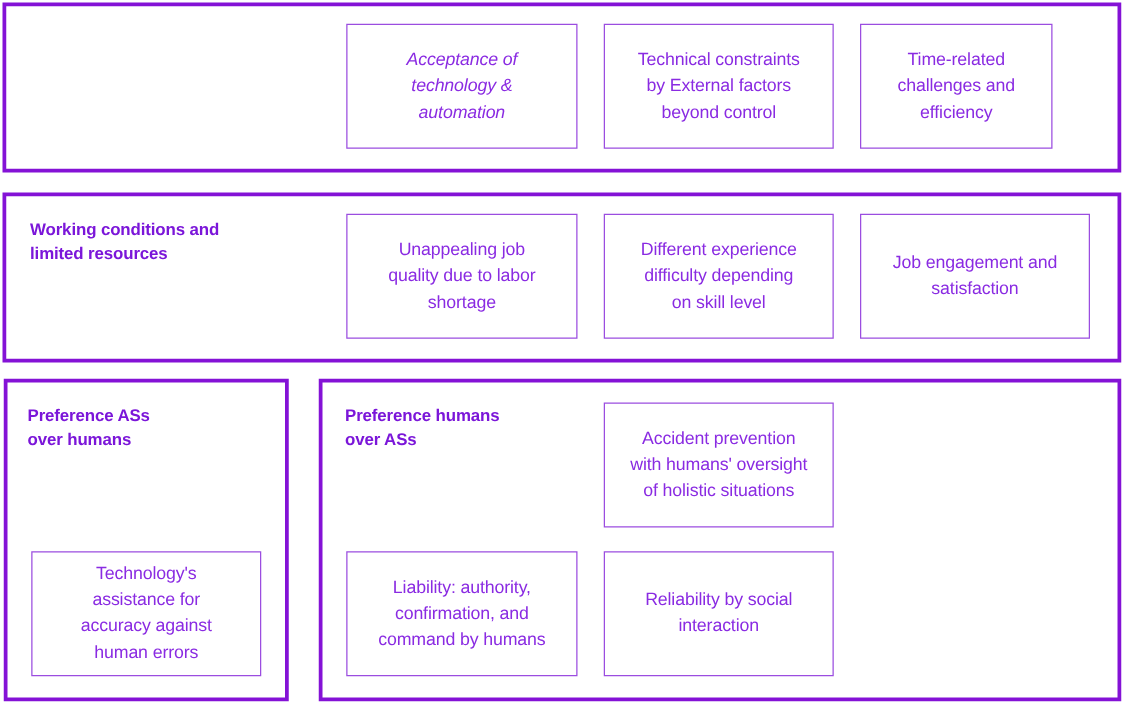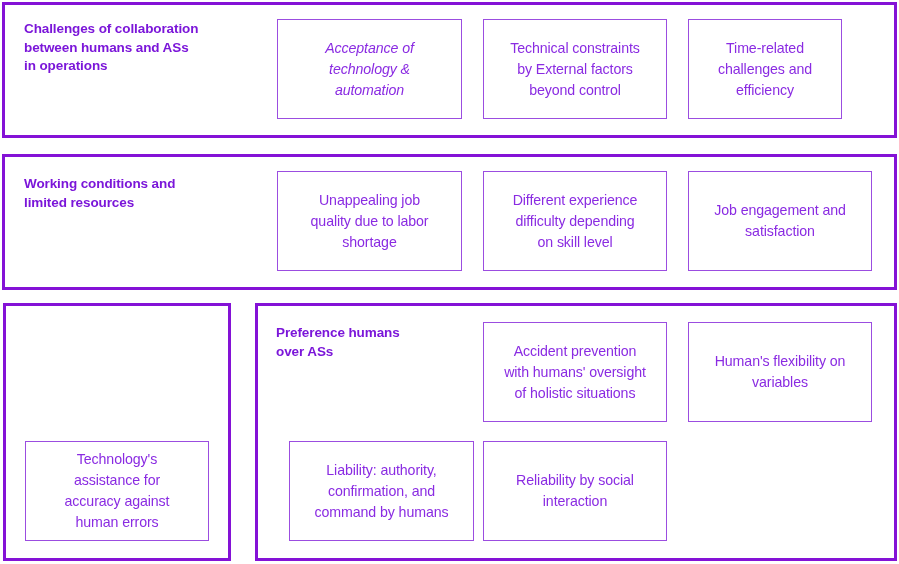--- a/index.html
+++ b/index.html
@@ -82,33 +82,30 @@
   #card-r2c1 { left: 277px; top: 171px; width: 185px; height: 100px; }
   #card-r2c2 { left: 483px; top: 171px; width: 184px; height: 100px; }
   #card-r2c3 { left: 688px; top: 171px; width: 184px; height: 100px; }
 
   
   #card-l3c1 { left: 25px; top: 441px; width: 184px; height: 100px; }
 
   
   #card-r3c1 { left: 483px; top: 322px; width: 184px; height: 100px; }
   #card-r3c2 { left: 688px; top: 322px; width: 184px; height: 100px; }
-  #card-r3c3 { left: 277px; top: 441px; width: 185px; height: 100px; margin-left: 12px; }
+  #card-r3c3 { left: 277px; top: 441px; width: 185px; height: 100px; }
   #card-r3c4 { left: 483px; top: 441px; width: 184px; height: 100px; }
   #card-r3c5 { left: 688px; top: 441px; width: 184px; height: 100px; }
 </style>
 </head>
 <body>
 
 <div class="canvas">
 
   <div class="panel" id="panel-row1"></div>
-  <div class="panel-title" id="title-row1">Challenges of collaboration
-between humans and ASs
-in operations</div>
 
   <div class="card" id="card-r1c1">
     <span class="card-label">Acceptance of
 technology &amp;
 automation</span>
   </div>
   <div class="card" id="card-r1c2">
     <span class="card-label">Technical constraints
 by External factors
 beyond control</span>
@@ -132,41 +129,39 @@
     <span class="card-label">Different experience
 difficulty depending
 on skill level</span>
   </div>
   <div class="card" id="card-r2c3">
     <span class="card-label">Job engagement and
 satisfaction</span>
   </div>
 
   <div class="panel" id="panel-left3"></div>
+  <div class="panel-title" id="title-left3">Preference ASs
+over humans</div>
 
   <div class="card" id="card-l3c1">
     <span class="card-label">Technology's
 assistance for
 accuracy against
 human errors</span>
   </div>
 
   <div class="panel" id="panel-right3"></div>
   <div class="panel-title" id="title-right3">Preference humans
 over ASs</div>
 
   <div class="card" id="card-r3c1">
     <span class="card-label">Accident prevention
 with humans' oversight
 of holistic situations</span>
   </div>
-  <div class="card" id="card-r3c2">
-    <span class="card-label">Human's flexibility on
-variables</span>
-  </div>
   <div class="card" id="card-r3c3">
     <span class="card-label">Liability: authority,
 confirmation, and
 command by humans</span>
   </div>
   <div class="card" id="card-r3c4">
     <span class="card-label">Reliability by social
 interaction</span>
   </div>
 

